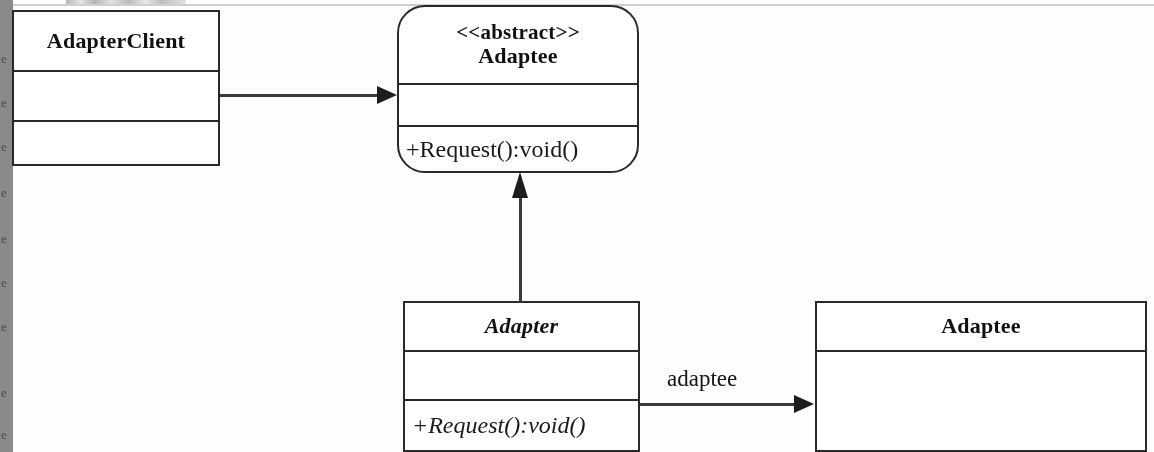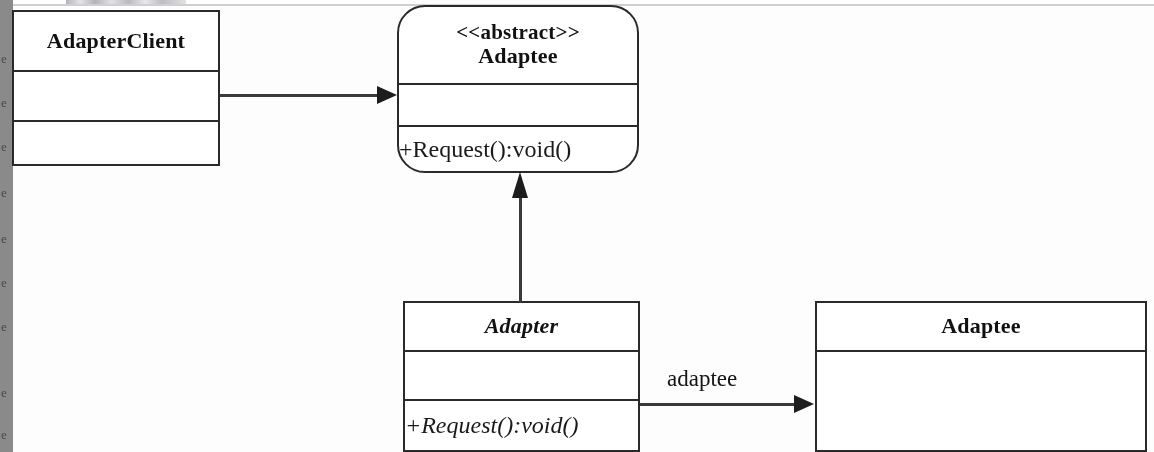--- a/index.html
+++ b/index.html
@@ -92,21 +92,21 @@
     letter-spacing: 0.2px;
   }
   .cls-name .stereotype {
     display: block;
     font-weight: bold;
     font-size: 21px;
   }
   .cls-member {
     font-size: 24px;
     color: #1a1a1a;
-    padding-left: 0;
+    padding-left: 7px;
     width: 100%;
     text-align: left;
     white-space: nowrap;
   }
 
   
   .edge-line {
     position: absolute;
     background: #3a3a3a;
   }

